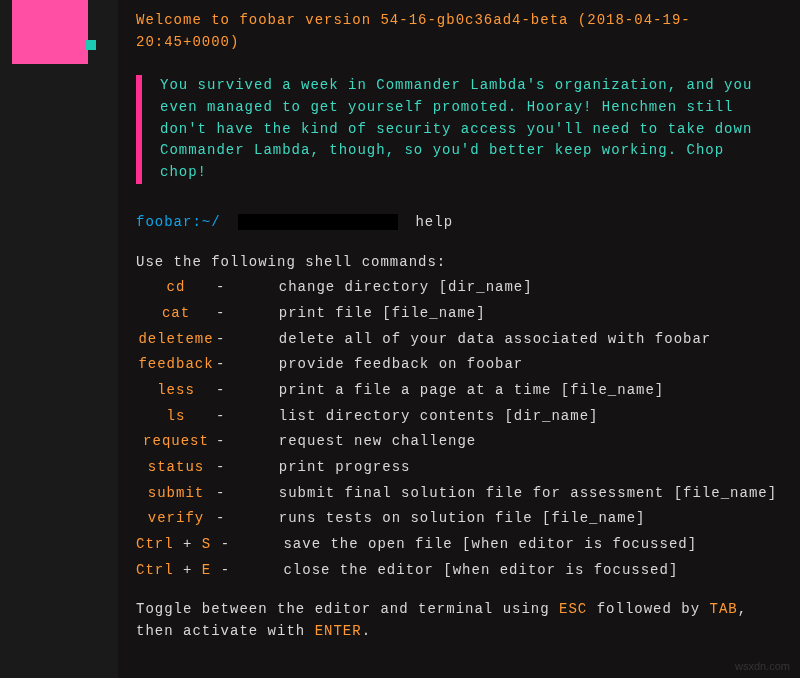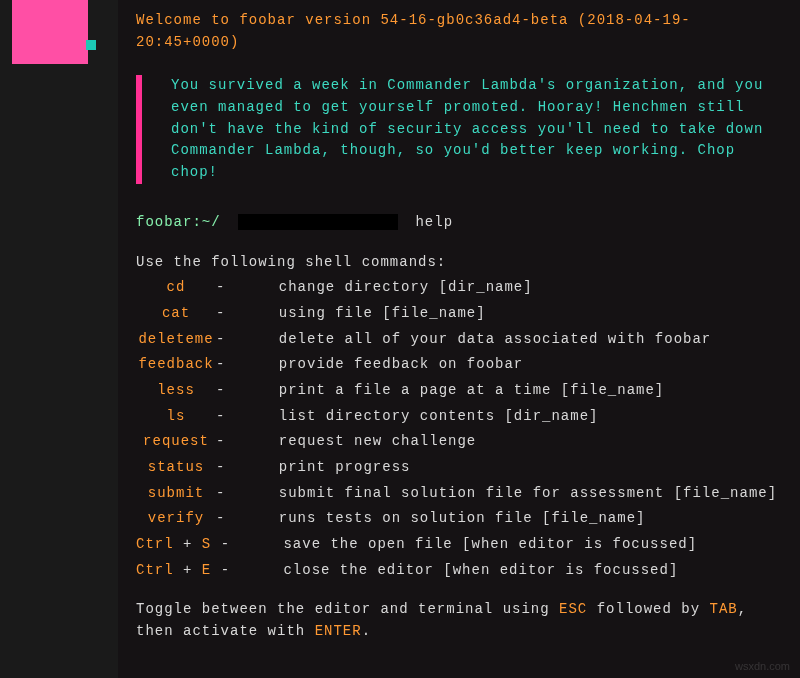--- a/index.html
+++ b/index.html
@@ -49,29 +49,29 @@
       background: #151214;
       padding: 10px 18px;
       overflow-y: auto;
       line-height: 1.55;
     }
     .welcome {
       color: #ff9933;
     }
     .story-block {
       border-left: 6px solid #ff2f92;
-      padding-left: 29px;
+      padding-left: 18px;
       margin: 22px 4px 28px 0;
       color: #3dd9c1;
     }
     .prompt-line {
       margin-bottom: 18px;
     }
     .prompt-path {
-      color: #86efac;
+      color: #0ea5e9;
     }
     .prompt-redacted {
       display: inline-block;
       width: 160px;
       height: 16px;
       background: #000;
       vertical-align: middle;
       margin: 0 8px;
     }
     .cmd-typed {
@@ -139,21 +139,21 @@
     <div class="prompt-line">
       <span class="prompt-path">foobar:~/</span>
       <span class="prompt-redacted"></span>
       <span class="cmd-typed">help</span>
     </div>
 
     <div class="help-intro">Use the following shell commands:</div>
 
     <div id="cmd-list">
         <div class="cmd-row"><span class="cmd-name">cd</span><span class="dash">- </span><span class="cmd-desc">change directory [dir_name]</span></div>
-        <div class="cmd-row"><span class="cmd-name">cat</span><span class="dash">- </span><span class="cmd-desc">using file [file_name]</span></div>
+        <div class="cmd-row"><span class="cmd-name">cat</span><span class="dash">- </span><span class="cmd-desc">print file [file_name]</span></div>
         <div class="cmd-row"><span class="cmd-name">deleteme</span><span class="dash">- </span><span class="cmd-desc">delete all of your data associated with foobar</span></div>
         <div class="cmd-row"><span class="cmd-name">feedback</span><span class="dash">- </span><span class="cmd-desc">provide feedback on foobar</span></div>
         <div class="cmd-row"><span class="cmd-name">less</span><span class="dash">- </span><span class="cmd-desc">print a file a page at a time [file_name]</span></div>
         <div class="cmd-row"><span class="cmd-name">ls</span><span class="dash">- </span><span class="cmd-desc">list directory contents [dir_name]</span></div>
         <div class="cmd-row"><span class="cmd-name">request</span><span class="dash">- </span><span class="cmd-desc">request new challenge</span></div>
         <div class="cmd-row"><span class="cmd-name">status</span><span class="dash">- </span><span class="cmd-desc">print progress</span></div>
         <div class="cmd-row"><span class="cmd-name">submit</span><span class="dash">- </span><span class="cmd-desc">submit final solution file for assessment [file_name]</span></div>
         <div class="cmd-row"><span class="cmd-name">verify</span><span class="dash">- </span><span class="cmd-desc">runs tests on solution file [file_name]</span></div>
       </div>
 

